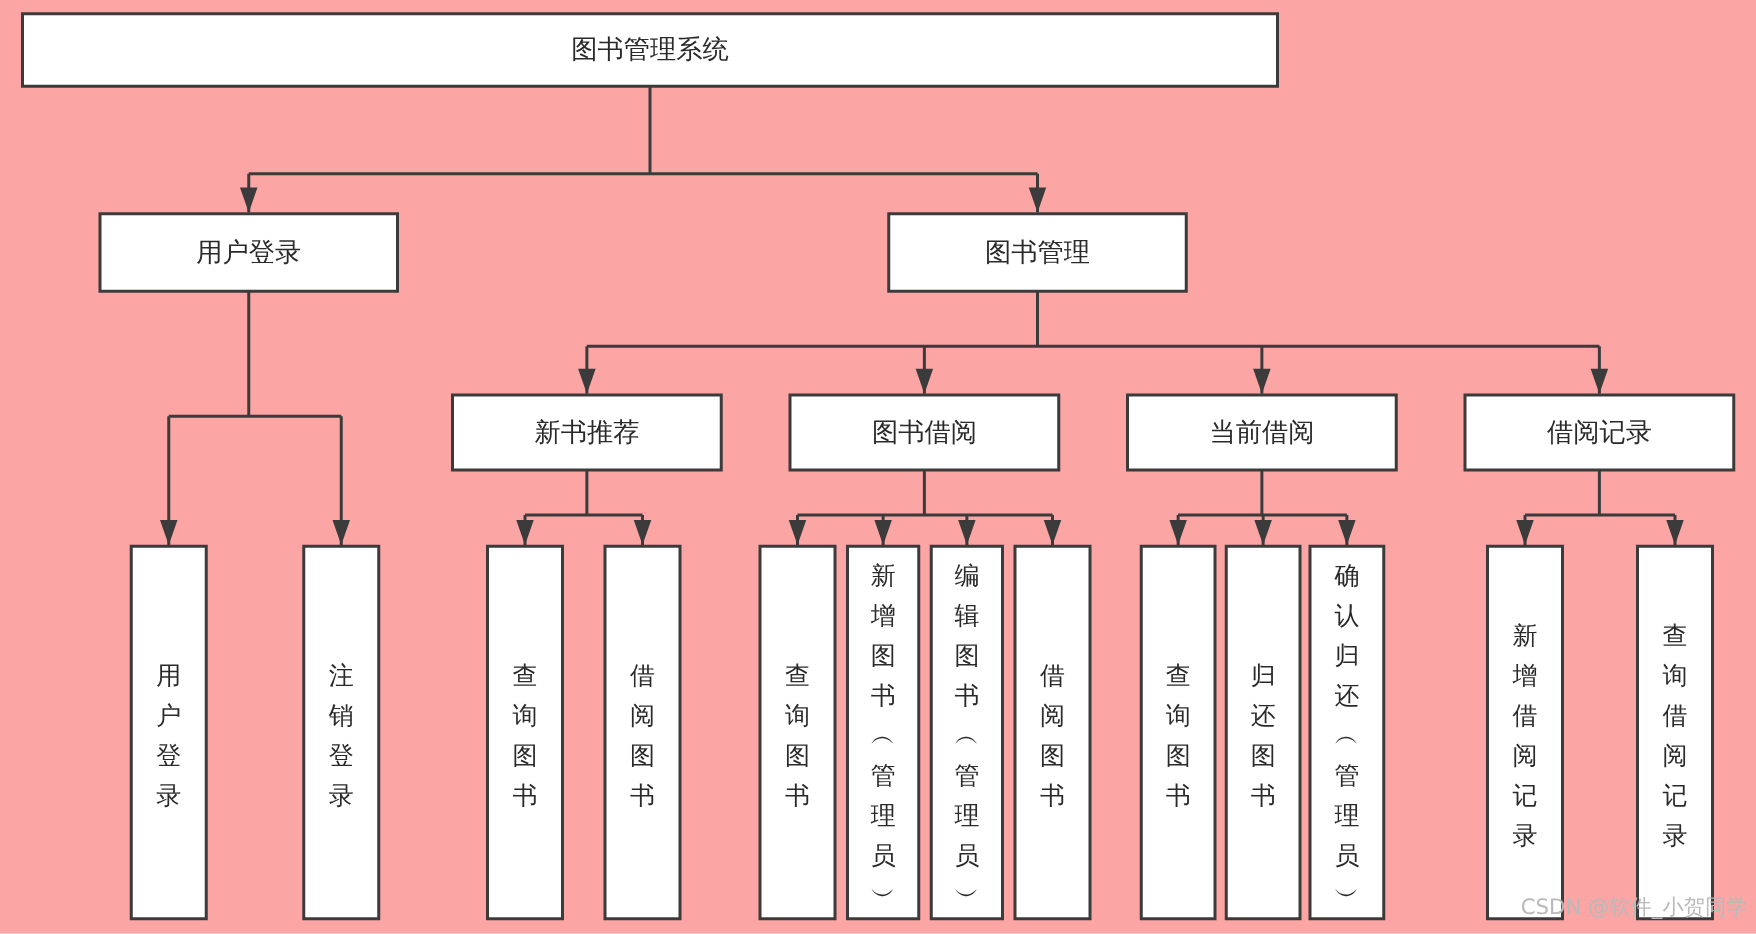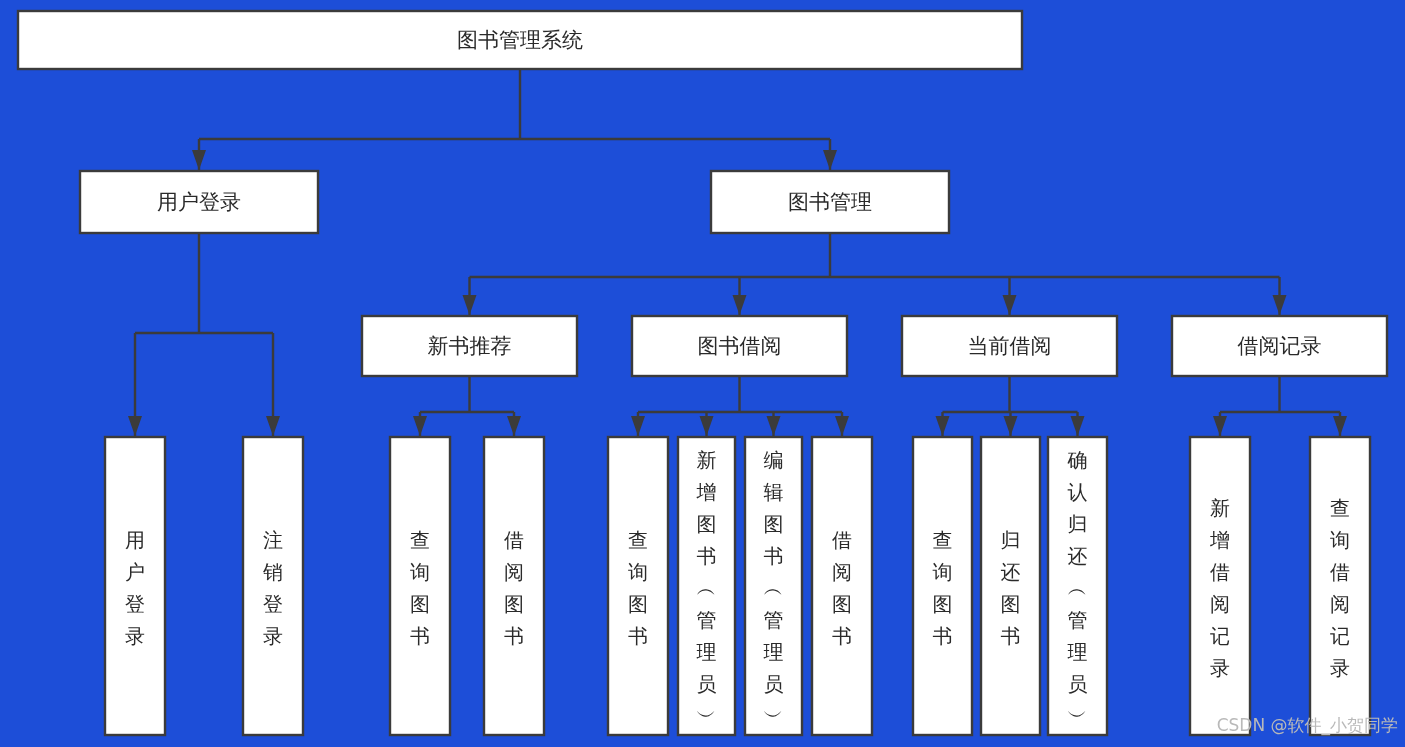--- a/index.html
+++ b/index.html
@@ -8,21 +8,21 @@
     padding: 0;
     background: #ffffff;
   }
   body {
     font-family: "DejaVu Sans", "Liberation Sans", sans-serif;
   }
   #diagram-root {
     position: relative;
     width: 1405px;
     height: 747px;
-    background: #1d4ed8;
+    background: #fca5a5;
     overflow: hidden;
   }
   svg.tree-canvas {
     position: absolute;
     left: 0;
     top: 0;
     width: 1405px;
     height: 747px;
     display: block;
   }

